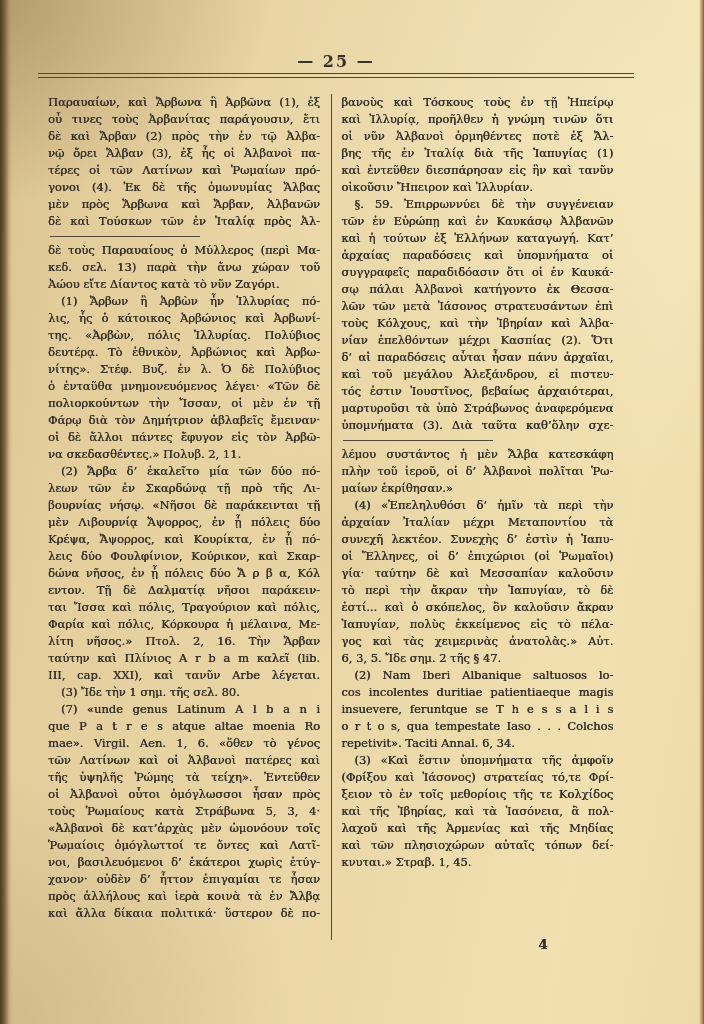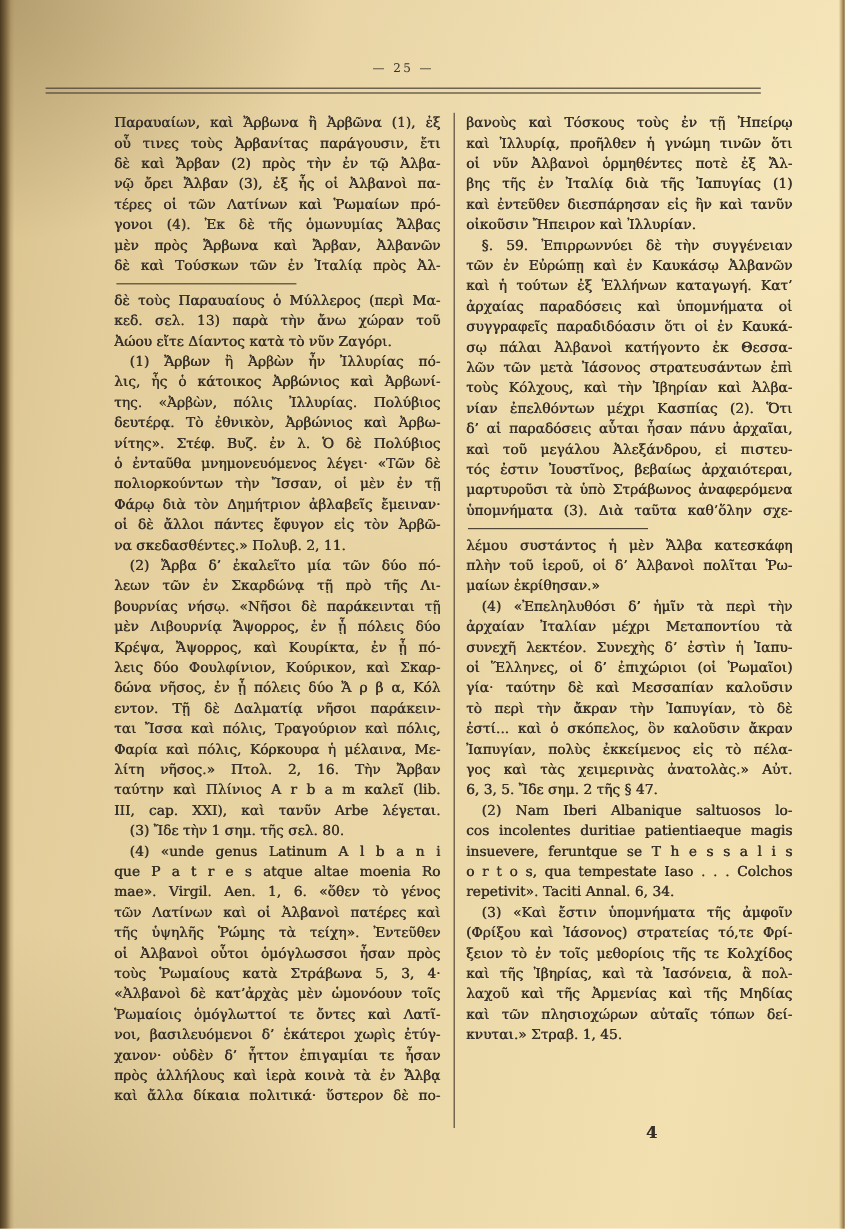--- a/index.html
+++ b/index.html
@@ -13,24 +13,24 @@
     font-family:"DejaVu Serif","Liberation Serif",serif;
     color:#37312a;
   }
   .gutter{position:absolute;left:0;top:0;bottom:0;width:12px;
     background:linear-gradient(90deg,#4a3a21 0%,#7d6640 40%,rgba(150,122,78,0.30) 75%,rgba(150,122,78,0) 100%);}
   .edge-right{position:absolute;right:0;top:0;bottom:0;width:5px;
     background:linear-gradient(90deg,rgba(0,0,0,0) 0%,#b79a6a 55%,#75603c 100%);}
   .stain{position:absolute;left:210px;top:330px;width:260px;height:420px;pointer-events:none;
     background:radial-gradient(50% 40% at 50% 50%, rgba(180,150,95,0.10), transparent 70%);}
   .page-number{position:absolute;left:38px;width:596px;top:52px;text-align:center;
-    font-size:10px;font-weight:normal;letter-spacing:2px;}
+    font-size:16px;font-weight:bold;letter-spacing:2px;}
   .head-rule{position:absolute;left:38px;top:73px;width:596px;height:3px;
     border-top:1.6px solid #4e463a;border-bottom:1.6px solid #4e463a;}
-  .columns{position:absolute;left:48px;top:94px;width:566px;height:838px;display:flex;margin-left:47px;}
+  .columns{position:absolute;left:48px;top:94px;width:566px;height:838px;display:flex;}
   .col{width:272px;}
   .col-divider{width:1.3px;background:#564a3a;margin:0 9px 0 11px;height:846px;}
   .tl{height:17px;line-height:17px;font-size:11.5px;white-space:nowrap;overflow:hidden;
     text-align:justify;text-align-last:justify;text-shadow:0.35px 0 0 currentColor;}
   .block.endshort .tl:last-child{text-align-last:left;}
   .block.indent .tl:first-child{text-indent:13px;}
   .fsep{width:150px;border-top:1.5px solid #514636;margin:6px 0 5px 2px;height:0;}
   .signature{position:absolute;left:528px;top:936px;width:30px;text-align:center;
     font-size:13.5px;font-weight:bold;text-shadow:0.3px 0 0 currentColor;}
 </style>
@@ -88,21 +88,21 @@
           <div class="tl">ται Ἴσσα καὶ πόλις, Τραγούριον καὶ πόλις,</div>
           <div class="tl">Φαρία καὶ πόλις, Κόρκουρα ἡ μέλαινα, Με-</div>
           <div class="tl">λίτη νῆσος.» Πτολ. 2, 16. Τὴν Ἄρβαν</div>
           <div class="tl">ταύτην καὶ Πλίνιος A r b a m καλεῖ (lib.</div>
           <div class="tl">III, cap. XXI), καὶ τανῦν Arbe λέγεται.</div>
         </div>
       <div class="block indent endshort">
           <div class="tl">(3) Ἴδε τὴν 1 σημ. τῆς σελ. 80.</div>
         </div>
       <div class="block indent cont">
-          <div class="tl">(4) «unde genus Latinum A l b a n i</div>
+          <div class="tl">(7) «unde genus Latinum A l b a n i</div>
           <div class="tl">que P a t r e s atque altae moenia Ro</div>
           <div class="tl">mae». Virgil. Aen. 1, 6. «ὅθεν τὸ γένος</div>
           <div class="tl">τῶν Λατίνων καὶ οἱ Ἀλβανοὶ πατέρες καὶ</div>
           <div class="tl">τῆς ὑψηλῆς Ῥώμης τὰ τείχη». Ἐντεῦθεν</div>
           <div class="tl">οἱ Ἀλβανοὶ οὗτοι ὁμόγλωσσοι ἦσαν πρὸς</div>
           <div class="tl">τοὺς Ῥωμαίους κατὰ Στράβωνα 5, 3, 4·</div>
           <div class="tl">«Ἀλβανοὶ δὲ κατ’ἀρχὰς μὲν ὡμονόουν τοῖς</div>
           <div class="tl">Ῥωμαίοις ὁμόγλωττοί τε ὄντες καὶ Λατῖ-</div>
           <div class="tl">νοι, βασιλευόμενοι δ’ ἑκάτεροι χωρὶς ἐτύγ-</div>
           <div class="tl">χανον· οὐδὲν δ’ ἧττον ἐπιγαμίαι τε ἦσαν</div>

